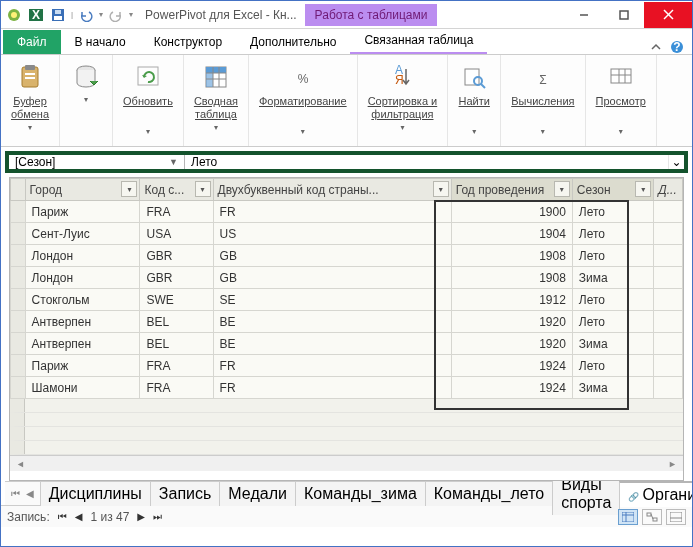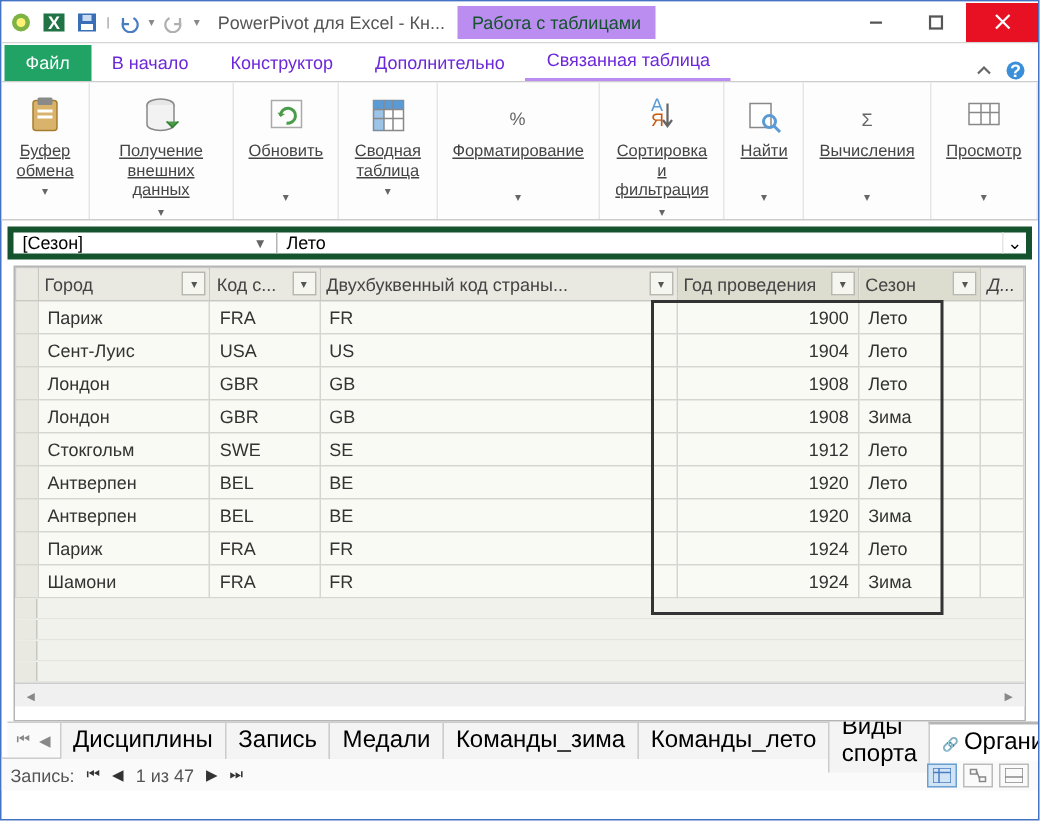--- a/index.html
+++ b/index.html
@@ -3,27 +3,27 @@
 <meta charset="utf-8">
 <style>
   * { box-sizing: border-box; margin: 0; padding: 0; font-family: "Segoe UI", Tahoma, sans-serif; font-size: 12px; }
   body { background: #fff; width: 693px; height: 547px; overflow: hidden; border: 1px solid #4472c4; }
   
   .titlebar { height: 28px; background: #fff; display: flex; align-items: center; padding: 0 0 0 4px; border-bottom: 1px solid #d4d4d4; }
   .titlebar .qat { display: flex; align-items: center; gap: 4px; }
   .titlebar .qat-icon { width: 18px; height: 18px; display: flex; align-items: center; justify-content: center; }
   .titlebar .qat-sep { color: #888; font-size: 8px; }
   .titlebar .title { flex: 1; text-align: left; padding-left: 12px; color: #555; font-size: 14px; display: flex; align-items: center; gap: 8px; }
-  .titlebar .context-tab { background: #bb8df0; color: #14532d; padding: 4px 10px; font-size: 12px; }
+  .titlebar .context-tab { background: #bb8df0; color: #701a75; padding: 4px 10px; font-size: 12px; }
   .titlebar .winbtns { display: flex; }
   .titlebar .winbtn { width: 40px; height: 26px; display: flex; align-items: center; justify-content: center; color: #555; }
   .titlebar .winbtn.close { background: #e81123; color: #fff; width: 48px; }
   
   .tabs { height: 26px; display: flex; align-items: flex-end; background: #fff; border-bottom: 1px solid #ccc; padding-left: 2px; justify-content: center; }
-  .tab { padding: 5px 14px; color: #6d28d9; cursor: pointer; }
+  .tab { padding: 5px 14px; color: #000000; cursor: pointer; }
   .tab.active { background: #21a366; color: #fff; }
   .tab.context { border-bottom: 2px solid #bb8df0; }
   .tabs-right { margin-left: auto; display: flex; gap: 8px; padding-right: 8px; align-items: center; }
   .tabs-right svg { display: block; }
   
   .ribbon { height: 92px; background: #fdfdfd; border-bottom: 1px solid #ccc; display: flex; }
   .ribbon-group { display: flex; flex-direction: column; align-items: center; justify-content: flex-start; padding: 4px 6px 2px; border-right: 1px solid #e6e6e6; }
   .ribbon-btn { display: flex; flex-direction: column; align-items: center; gap: 2px; padding: 2px 4px; cursor: pointer; text-align: center; line-height: 1.2; color: #444; }
   .ribbon-icon { width: 32px; height: 32px; display: flex; align-items: center; justify-content: center; }
   .ribbon-label { font-size: 11px; white-space: pre-line; text-decoration: underline; }
@@ -167,22 +167,20 @@
   </div>
   <div class="ribbon-group">
     <div class="ribbon-btn">
       <div class="ribbon-icon">
           <svg width="28" height="28">
             <ellipse cx="14" cy="7" rx="9" ry="4" fill="#e6e6e6" stroke="#888"></ellipse>
             <path d="M5 7 V20 A9 4 0 0 0 23 20 V7" fill="#f2f2f2" stroke="#888"></path>
             <path d="M18 18 L22 22 L26 18" fill="#4a9c4a" stroke="#2e7d2e"></path>
           </svg>
         </div>
-      <span class="ribbon-label">Получение
-внешних данных</span>
         <span class="drop">▾</span>
     </div>
   </div>
   <div class="ribbon-group">
     <div class="ribbon-btn">
       <div class="ribbon-icon">
           <svg width="28" height="28">
             <rect x="4" y="4" width="20" height="18" fill="none" stroke="#aaa"></rect>
             <path d="M10 14 A5 5 0 1 1 14 19" fill="none" stroke="#4a9c4a" stroke-width="2"></path>
             <path d="M8 12 L10 15 L13 13" fill="#4a9c4a"></path>

